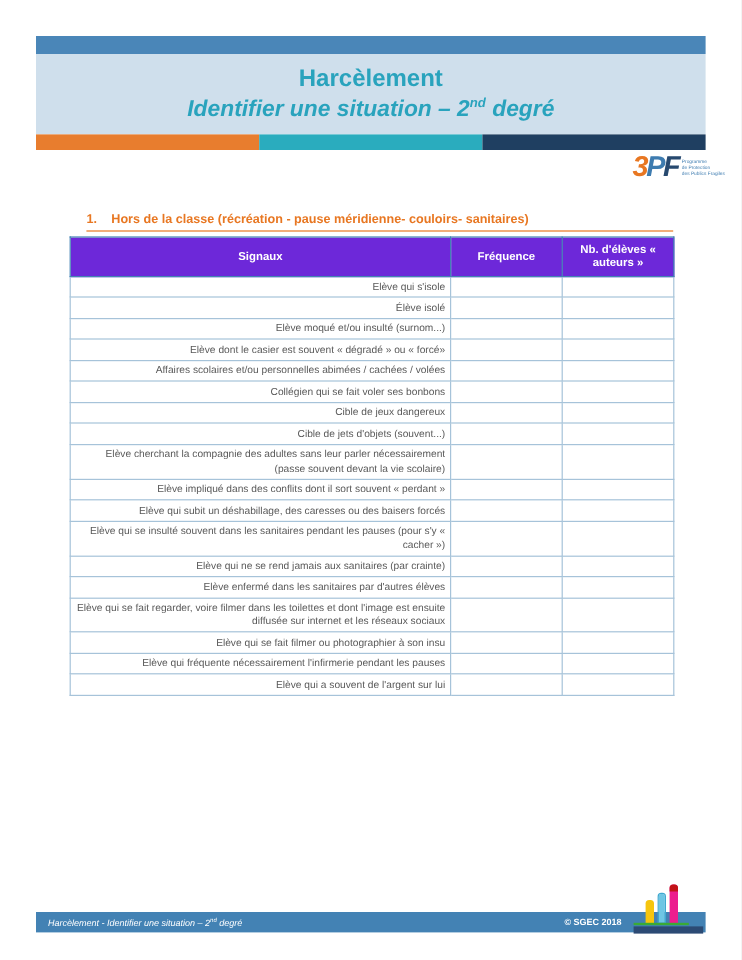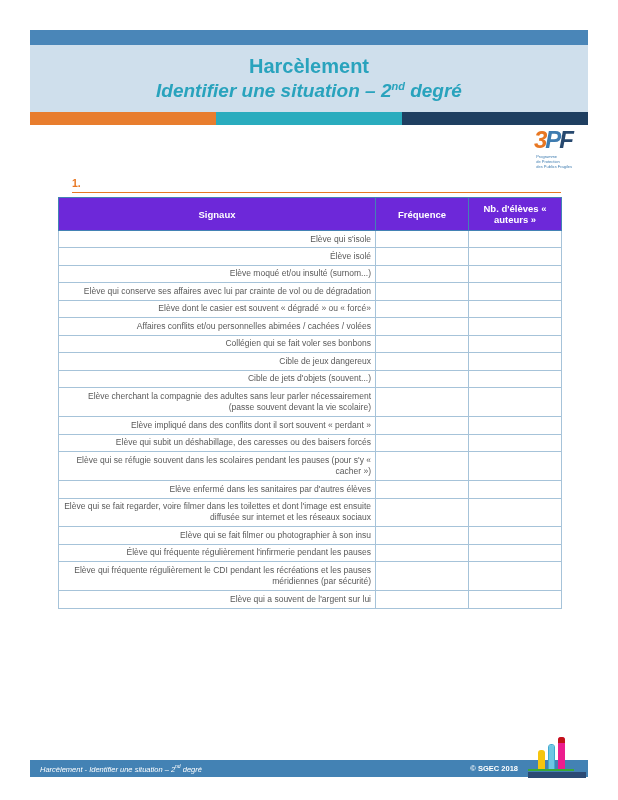--- a/index.html
+++ b/index.html
@@ -29,22 +29,22 @@
   .stripe {
     position: absolute; left: 30px; top: 112px; width: 558px; height: 13px;
     display: flex;
   }
   .stripe div { flex: 1 1 0; }
   .stripe .s-orange { background: #e87d2e; }
   .stripe .s-teal   { background: #2aacbe; }
   .stripe .s-navy   { background: #1f3f61; }
   
   .logo3pf {
-    position: absolute; top: 129px; right: 46px;
-    display: flex; align-items: flex-end; flex-direction: column;
+    position: absolute; top: 129px; right: 14px;
+    display: flex; align-items: flex-start;
   }
   .logo3pf .glyphs { font-weight: bold; font-style: italic; font-size: 24px; line-height: 22px; letter-spacing: -2px; }
   .logo3pf .g3 { color: #e87722; }
   .logo3pf .gP { color: #3e7cb0; }
   .logo3pf .gF { color: #27496f; }
   .logo3pf .caption { margin-left: 3px; margin-top: 3px; }
   .logo3pf .caption div { font-size: 4px; line-height: 5px; color: #3e7cb0; white-space: nowrap; }
   
   .section-heading {
     position: absolute; left: 72px; top: 177px; width: 490px;
@@ -124,20 +124,21 @@
     <div class="glyphs"><span class="g3">3</span><span class="gP">P</span><span class="gF">F</span></div>
     <div class="caption">
       <div>Programme</div>
       <div>de Protection</div>
       <div>des Publics Fragiles</div>
     </div>
   </div>
 
   <div class="section-heading">
     <span>1.</span>
+    <span>Hors de la classe (récréation - pause méridienne- couloirs- sanitaires)</span>
   </div>
   <div class="heading-rule"></div>
 
   <div class="table-wrap">
     <table>
       <colgroup>
           <col class="c1">
           <col class="c2">
           <col class="c3">
         </colgroup>
@@ -158,31 +159,26 @@
             <td class="sig">Élève isolé</td>
             <td></td>
             <td></td>
           </tr>
           <tr>
             <td class="sig">Elève moqué et/ou insulté (surnom...)</td>
             <td></td>
             <td></td>
           </tr>
           <tr>
-            <td class="sig">Elève qui conserve ses affaires avec lui par crainte de vol ou de dégradation</td>
-            <td></td>
-            <td></td>
-          </tr>
-          <tr>
             <td class="sig">Elève dont le casier est souvent « dégradé » ou « forcé»</td>
             <td></td>
             <td></td>
           </tr>
           <tr>
-            <td class="sig">Affaires conflits et/ou personnelles abimées / cachées / volées</td>
+            <td class="sig">Affaires scolaires et/ou personnelles abimées / cachées / volées</td>
             <td></td>
             <td></td>
           </tr>
           <tr>
             <td class="sig">Collégien qui se fait voler ses bonbons</td>
             <td></td>
             <td></td>
           </tr>
           <tr>
             <td class="sig">Cible de jeux dangereux</td>
@@ -203,46 +199,46 @@
             <td class="sig">Elève impliqué dans des conflits dont il sort souvent « perdant »</td>
             <td></td>
             <td></td>
           </tr>
           <tr>
             <td class="sig">Elève qui subit un déshabillage, des caresses ou des baisers forcés</td>
             <td></td>
             <td></td>
           </tr>
           <tr>
-            <td class="sig">Elève qui se réfugie souvent dans les scolaires pendant les pauses (pour s'y « cacher »)</td>
+            <td class="sig">Elève qui se insulté souvent dans les sanitaires pendant les pauses (pour s'y « cacher »)</td>
+            <td></td>
+            <td></td>
+          </tr>
+          <tr>
+            <td class="sig">Elève qui ne se rend jamais aux sanitaires (par crainte)</td>
             <td></td>
             <td></td>
           </tr>
           <tr>
             <td class="sig">Elève enfermé dans les sanitaires par d'autres élèves</td>
             <td></td>
             <td></td>
           </tr>
           <tr>
             <td class="sig">Elève qui se fait regarder, voire filmer dans les toilettes et dont l'image est ensuite diffusée sur internet et les réseaux sociaux</td>
             <td></td>
             <td></td>
           </tr>
           <tr>
             <td class="sig">Elève qui se fait filmer ou photographier à son insu</td>
             <td></td>
             <td></td>
           </tr>
           <tr>
-            <td class="sig">Élève qui fréquente régulièrement l'infirmerie pendant les pauses</td>
-            <td></td>
-            <td></td>
-          </tr>
-          <tr>
-            <td class="sig">Elève qui fréquente régulièrement le CDI pendant les récréations et les pauses méridiennes (par sécurité)</td>
+            <td class="sig">Elève qui fréquente nécessairement l'infirmerie pendant les pauses</td>
             <td></td>
             <td></td>
           </tr>
           <tr>
             <td class="sig">Elève qui a souvent de l'argent sur lui</td>
             <td></td>
             <td></td>
           </tr>
         </tbody>
     </table>

